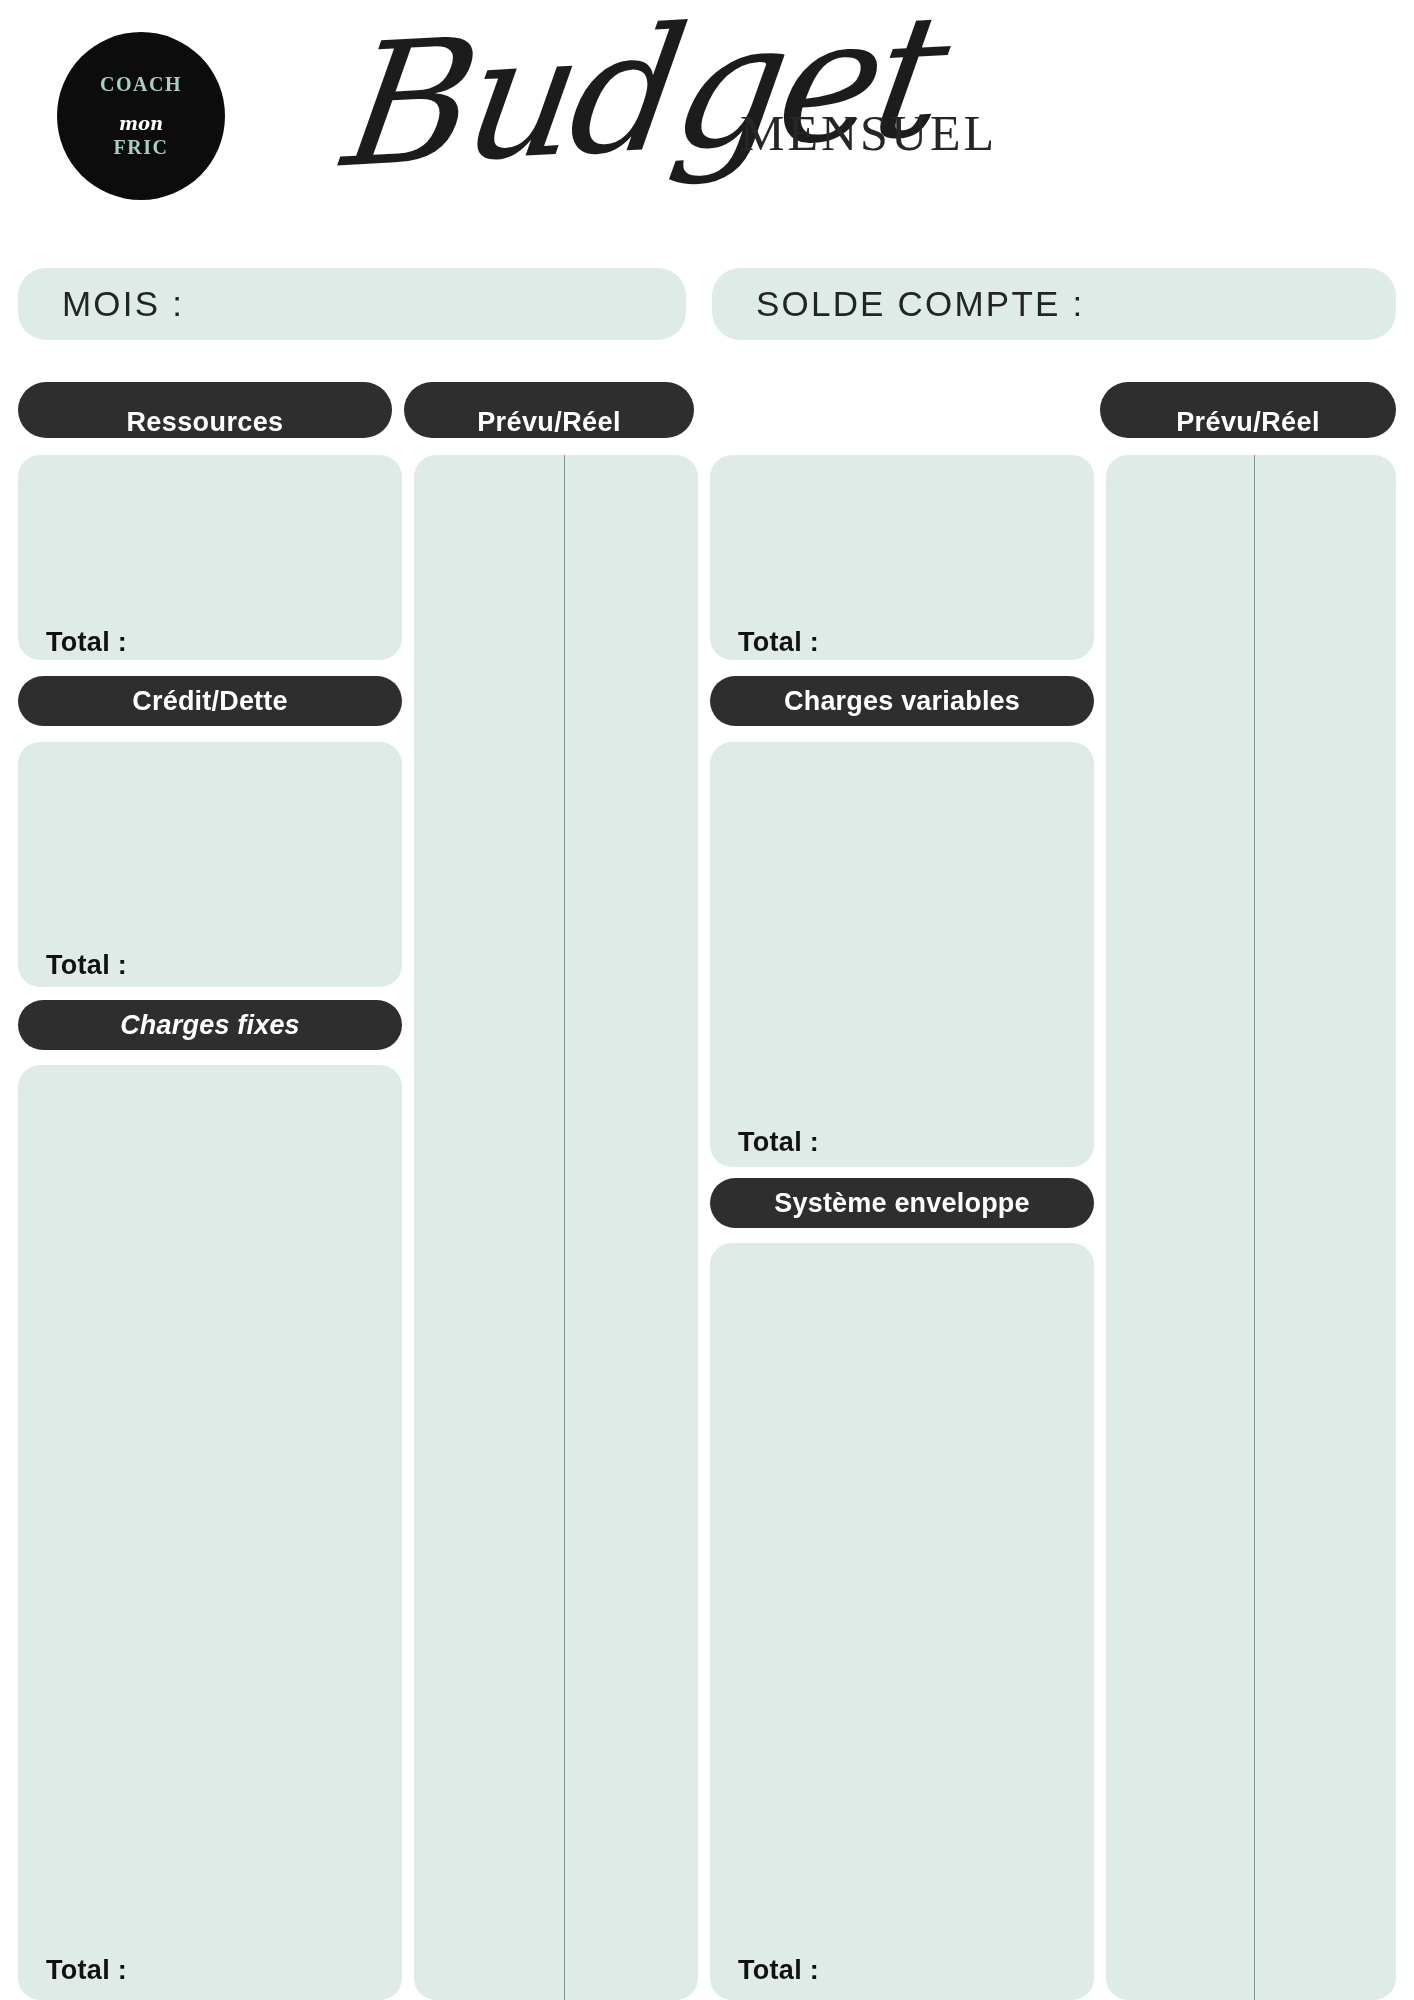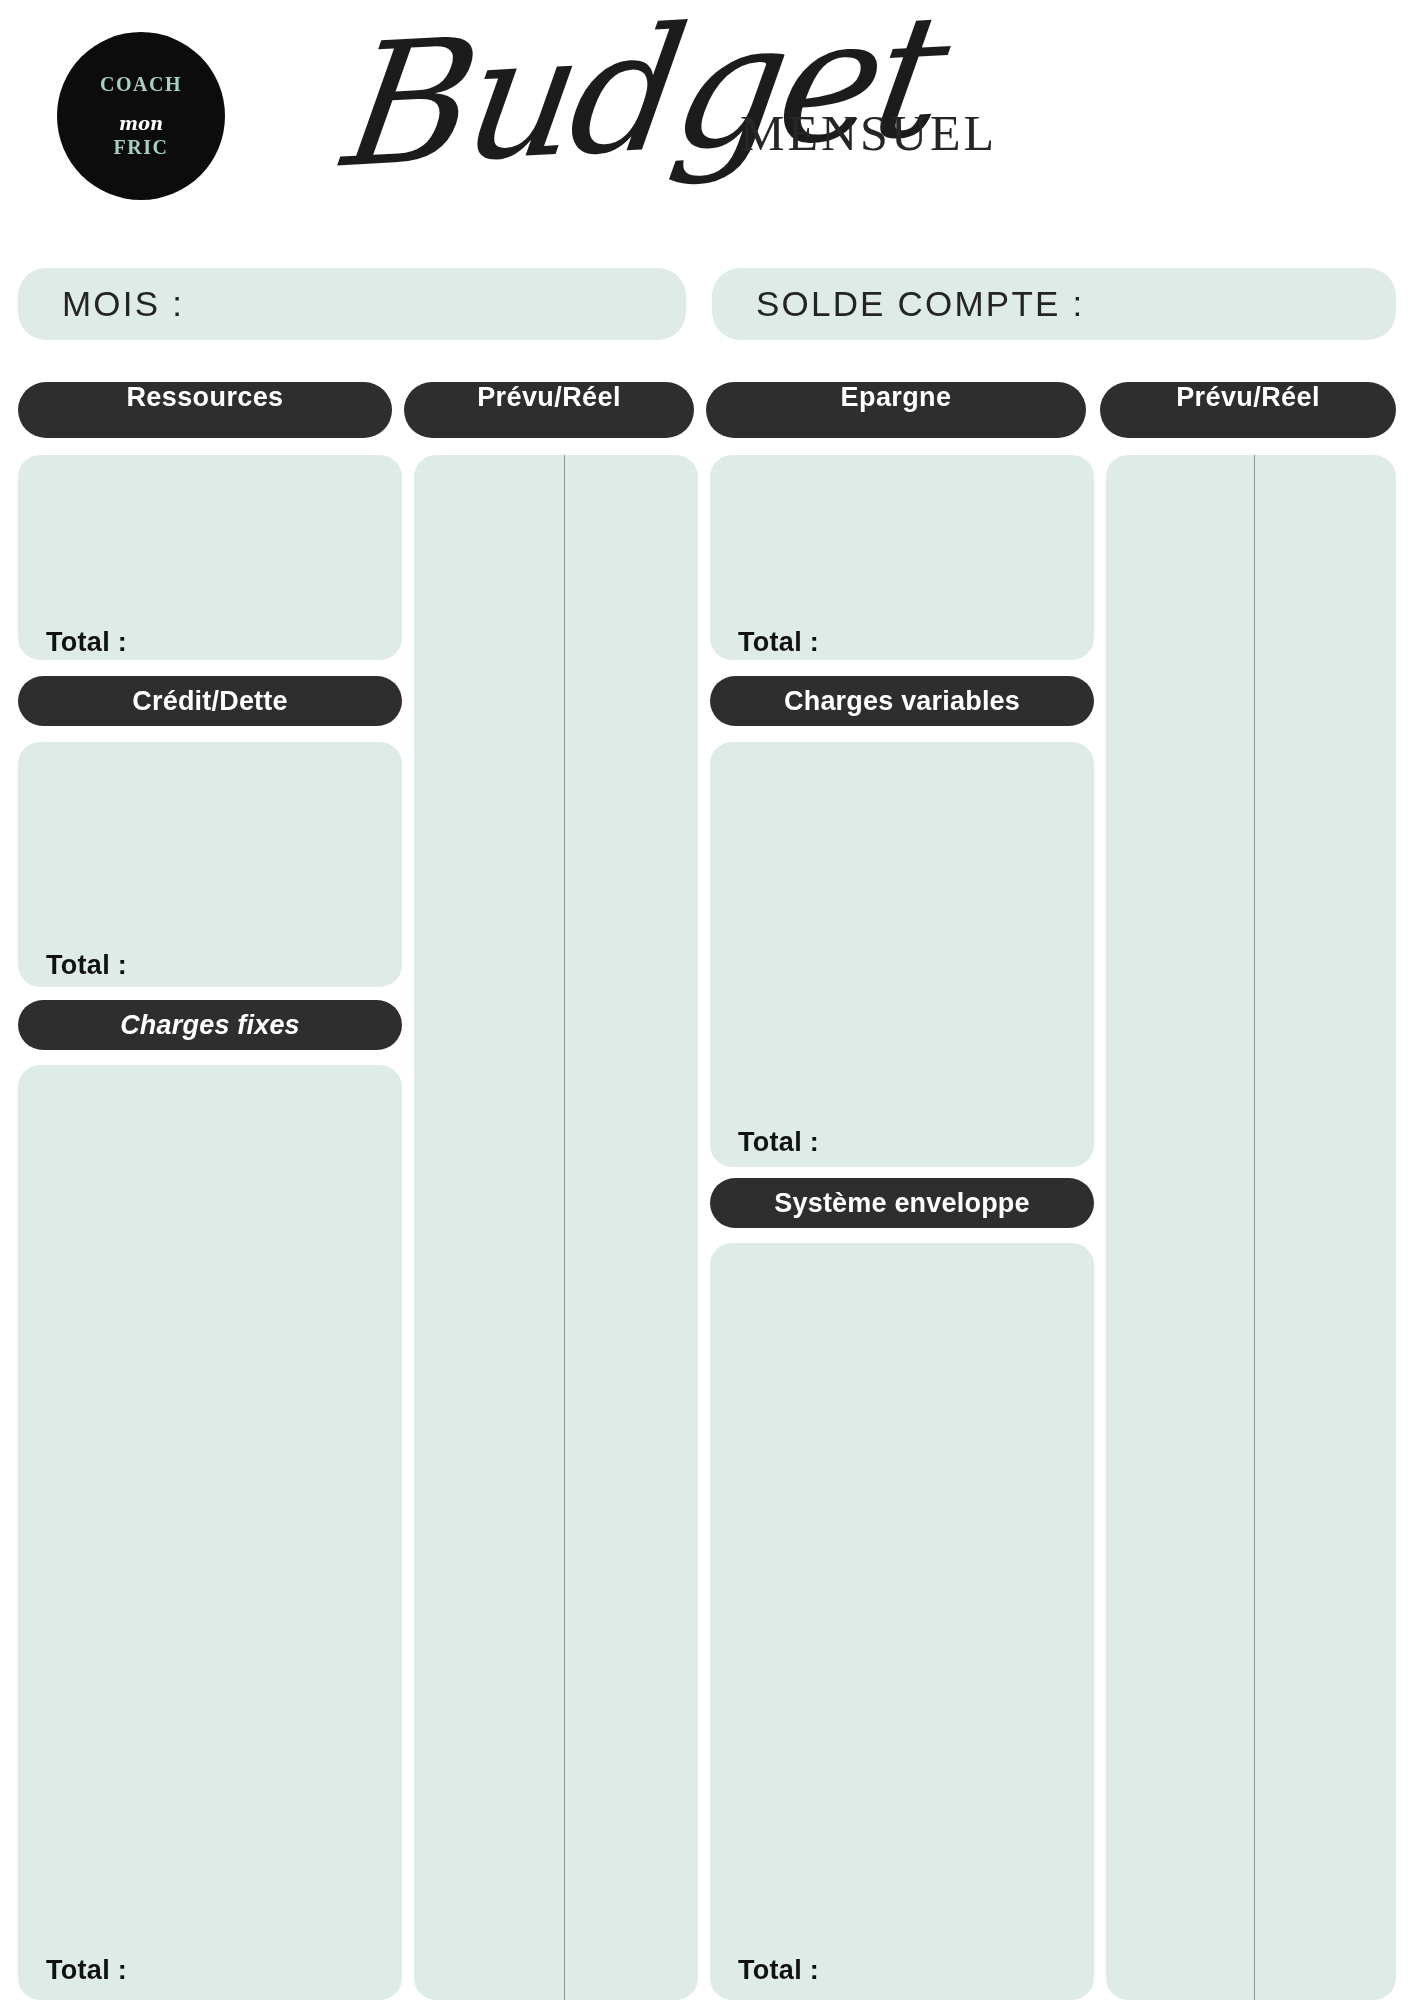--- a/index.html
+++ b/index.html
@@ -124,21 +124,21 @@
     width: 1414px;
     height: 56px;
   }
   .colhead {
     position: absolute;
     top: 0;
     height: 56px;
     background: #2e2e2e;
     border-radius: 28px;
     display: flex;
-    align-items: flex-start;
+    align-items: flex-end;
     justify-content: center;
   }
   .colhead span {
     font-family: "Liberation Sans", sans-serif;
     font-size: 27px;
     font-weight: 600;
     color: #ffffff;
     letter-spacing: 0.4px;
   }
   .ch-ressources { left: 18px;   width: 374px; }
@@ -225,23 +225,20 @@
     </div>
   </div>
 
   <div class="colhead-row">
     <div class="colhead ch-ressources">
       <span>Ressources</span>
     </div>
     <div class="colhead ch-prevu1">
       <span>Prévu/Réel</span>
     </div>
-    <div class="colhead ch-epargne">
-      <span>Epargne</span>
-    </div>
     <div class="colhead ch-prevu2">
       <span>Prévu/Réel</span>
     </div>
   </div>
 
   <div class="grid">
 
     <div class="mint" style="left:18px; top:0px; width:384px; height:205px;"></div>
     <div class="total-label" style="left:46px; top:172px;">Total :</div>
 

